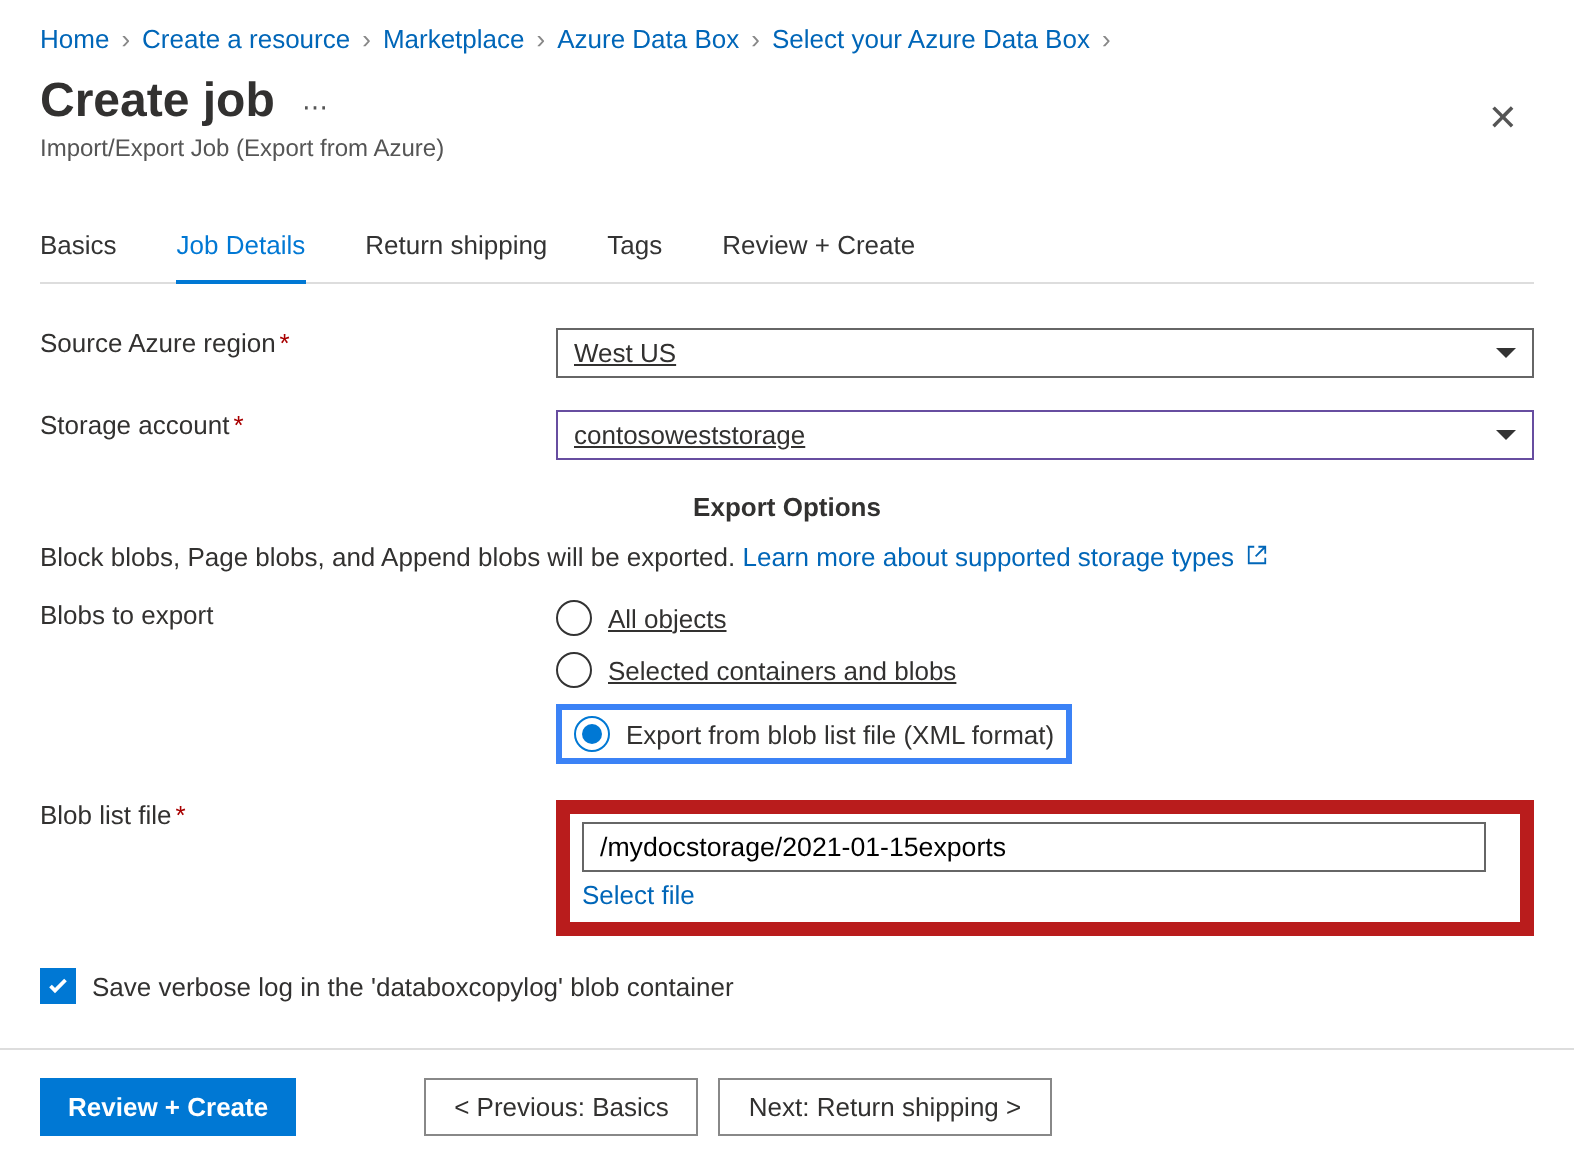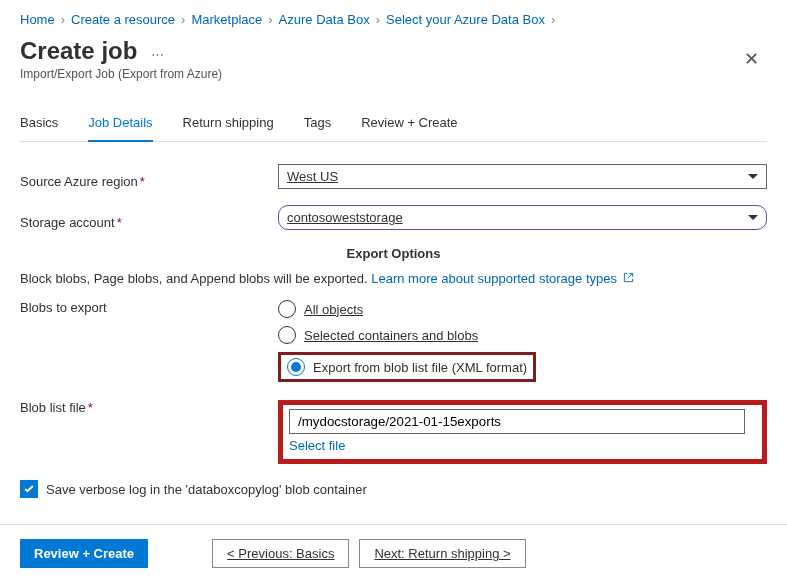--- a/index.html
+++ b/index.html
@@ -20,70 +20,70 @@
   .chev { color: #888; }
   .header-row { display: flex; align-items: center; justify-content: space-between; margin-top: 10px; }
   .title-block h1 { font-size: 24px; font-weight: 600; margin: 0; display: inline-block; }
   .dots { margin-left: 10px; color: #555; letter-spacing: 1px; cursor: pointer; }
   .subtitle { font-size: 12px; color: #555; margin-top: 2px; }
   .close-x { font-size: 18px; color: #555; cursor: pointer; padding: 4px 8px; }
   .tabs { display: flex; gap: 30px; border-bottom: 1px solid #ddd; margin-top: 28px; }
   .tab { padding: 6px 0 10px 0; cursor: pointer; color: #333; }
   .tab.active { color: #0078d4; border-bottom: 2px solid #0078d4; font-weight: 400; margin-bottom: -1px; text-align: right; }
   .form-area { margin-top: 22px; }
-  .form-row { display: flex; align-items: flex-end; margin-bottom: 16px; }
+  .form-row { display: flex; align-items: flex-start; margin-bottom: 16px; }
   .form-label { width: 258px; color: #323130; }
   .req { color: #a80000; margin-left: 2px; }
   .form-control { flex: 1; position: relative; text-decoration: underline; }
   .select {
     width: 100%; height: 25px; border: 1px solid #666;
     display: flex; align-items: center; justify-content: space-between;
     padding: 0 8px; background: #fff; cursor: pointer;
   }
-  .select.focus { border-color: #674da0; border-radius: 10px; }
+  .select.focus { border-color: #674da0; }
   .caret-down { border-left: 5px solid transparent; border-right: 5px solid transparent; border-top: 5px solid #333; }
   .section-title { font-weight: 600; margin: 14px 0 10px 0; text-align: center; }
   .helper { margin-bottom: 14px; }
   .link { color: #0066b8; text-decoration: none; cursor: pointer; }
   .ext-icon { display: inline-block; margin-left: 2px; }
   .radio-group { display: flex; flex-direction: column; gap: 8px; }
   .radio-row { display: flex; align-items: center; gap: 8px; }
   .radio {
     width: 18px; height: 18px; border: 1px solid #333; border-radius: 50%;
     display: flex; align-items: center; justify-content: center; cursor: pointer;
   }
   .radio.checked { border-color: #0078d4; }
   .radio.checked::after {
     content: ""; width: 10px; height: 10px; background: #0078d4; border-radius: 50%;
   }
-  .highlight-box { border: 3px solid #7f1d1d; padding: 3px 6px; display: inline-flex; align-items: center; gap: 8px; }
+  .highlight-box { border: 3px solid #3b82f6; padding: 3px 6px; display: inline-flex; align-items: center; gap: 8px; }
   .text-input {
     width: 100%; height: 25px; border: 1px solid #666; padding: 0 8px; background: #fff;
   }
-  .file-block { border: 5px solid #b91c1c; padding: 4px 17px 6px 6px; }
+  .file-block { border: 7px solid #b91c1c; padding: 4px 17px 6px 6px; }
   .file-link { color: #0066b8; cursor: pointer; margin-top: 4px; display: inline-block; }
   .checkbox-row { display: flex; align-items: center; gap: 8px; margin-top: 12px; }
   .checkbox {
     width: 18px; height: 18px; background: #0078d4; display: flex; align-items: center; justify-content: center; cursor: pointer;
   }
   .checkbox svg { width: 12px; height: 12px; }
   .footer {
     position: absolute; bottom: 0; left: 0; right: 0;
     border-top: 1px solid #ddd; padding: 14px 20px;
     display: flex; gap: 64px; background: #fff;
   }
   .btn-primary {
     background: #0078d4; color: #fff; border: none; padding: 7px 14px;
     font-size: 13px; cursor: pointer; font-weight: 600;
   }
   .btn-outline {
     background: #fff; color: #323130; border: 1px solid #888;
     padding: 6px 14px; font-size: 13px; cursor: pointer;
   }
-  .btn-group { display: flex; gap: 10px; text-decoration: underline; }
+  .btn-group { display: flex; gap: 10px; }
 </style>
 </head>
 <body>
 
 <div class="container">
 
   <div class="breadcrumb">
     <a>Home</a>
     <span class="chev">›</span>
     <a>Create a resource</a>

